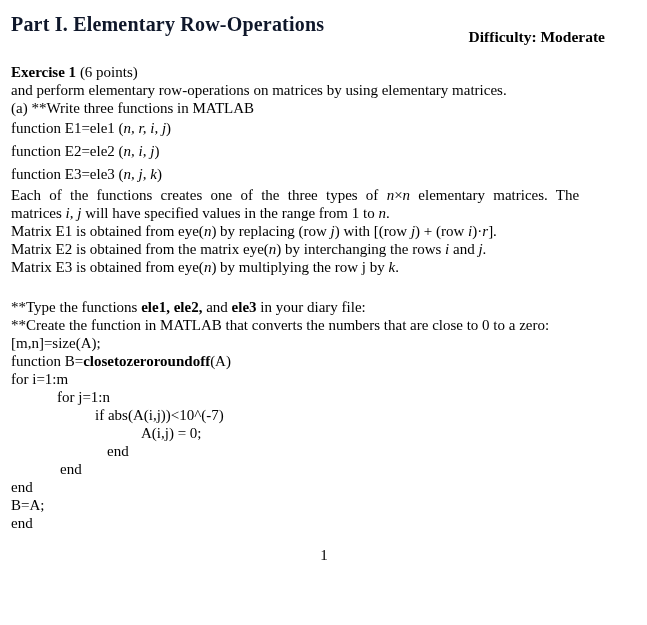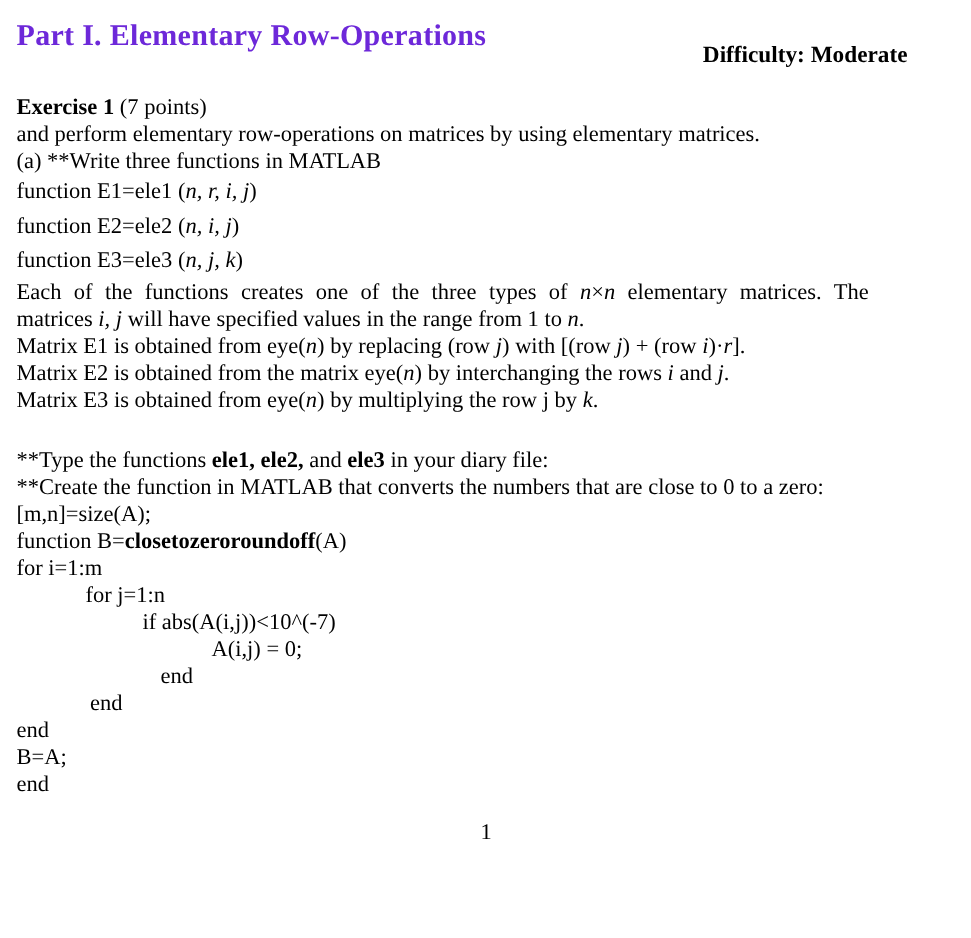--- a/index.html
+++ b/index.html
@@ -61,25 +61,25 @@
     text-align: center;
     font-size: 15px;
     line-height: 18px;
   }
 </style>
 </head>
 <body>
 
 <div class="page">
   <div class="header-row">
-    <div class="part-title" style="color: #6d28d9;">Part I. Elementary Row-Operations</div>
+    <div class="part-title" style="color: #0f172a;">Part I. Elementary Row-Operations</div>
     <div class="difficulty">Difficulty: Moderate</div>
   </div>
   <div class="doc-lines">
-      <div class="line"><span class="b">Exercise 1</span><span> (7 points)</span></div>
+      <div class="line"><span class="b">Exercise 1</span><span> (6 points)</span></div>
       <div class="line"><span>and perform elementary row-operations on matrices by using elementary matrices.</span></div>
       <div class="line"><span>(a) **Write three functions in MATLAB</span></div>
       <div class="line fn"><span>function E1=ele1 (</span><span class="i">n, r, i, j</span><span>)</span></div>
       <div class="line fn"><span>function E2=ele2 (</span><span class="i">n, i, j</span><span>)</span></div>
       <div class="line fn"><span>function E3=ele3 (</span><span class="i">n, j, k</span><span>)</span></div>
       <div class="line wide"><span>Each of the functions creates one of the three types of </span><span class="i">n</span><span>×</span><span class="i">n</span><span> elementary matrices. The</span></div>
       <div class="line"><span>matrices </span><span class="i">i, j</span><span> will have specified values in the range from 1 to </span><span class="i">n</span><span>.</span></div>
       <div class="line"><span>Matrix E1 is obtained from eye(</span><span class="i">n</span><span>) by replacing (row </span><span class="i">j</span><span>) with [(row </span><span class="i">j</span><span>) + (row </span><span class="i">i</span><span>)·</span><span class="i">r</span><span>].</span></div>
       <div class="line"><span>Matrix E2 is obtained from the matrix eye(</span><span class="i">n</span><span>) by interchanging the rows </span><span class="i">i</span><span> and </span><span class="i">j</span><span>.</span></div>
       <div class="line"><span>Matrix E3 is obtained from eye(</span><span class="i">n</span><span>) by multiplying the row j by </span><span class="i">k</span><span>.</span></div>

